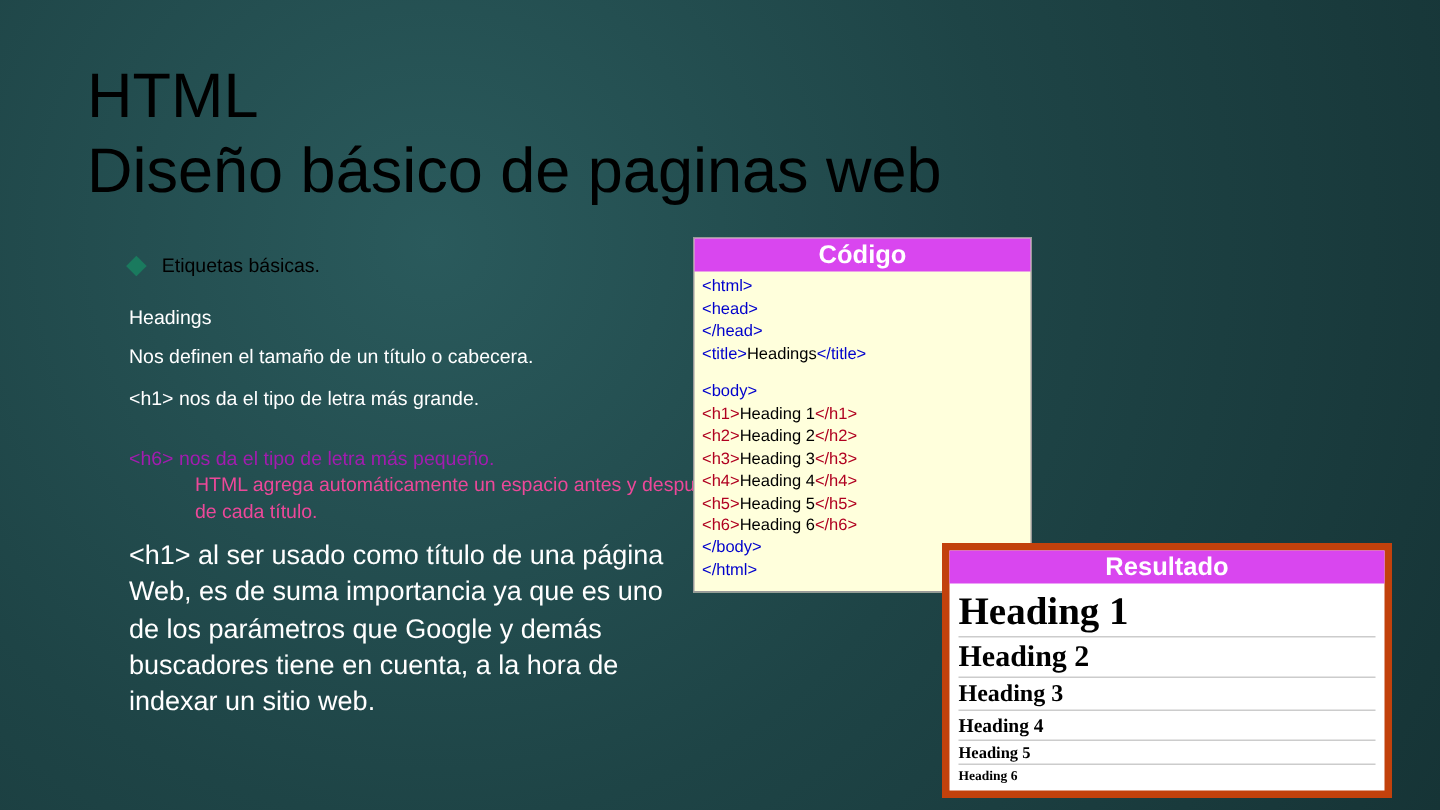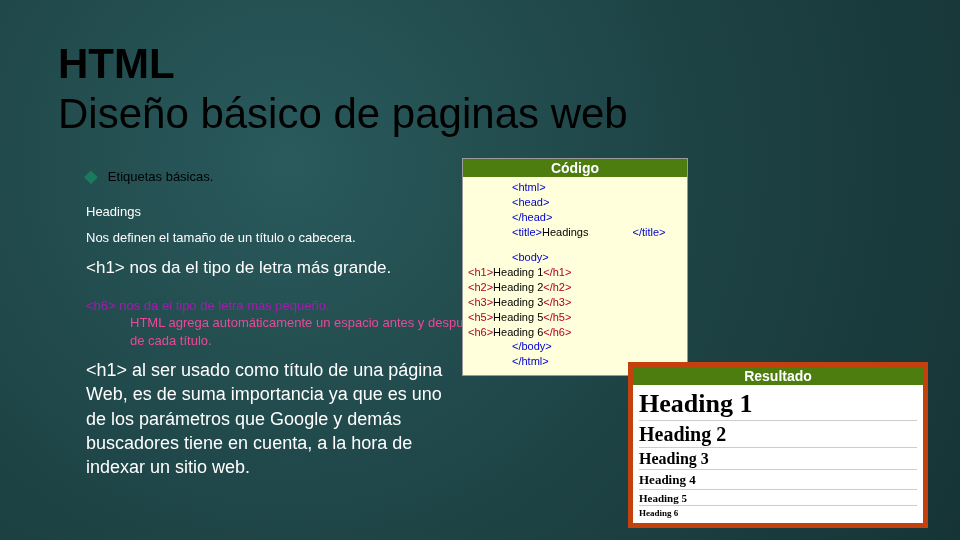--- a/index.html
+++ b/index.html
@@ -4,47 +4,47 @@
 <style>
   * { margin:0; padding:0; box-sizing:border-box; }
   html,body { width:960px; height:540px; }
   body {
     background: radial-gradient(circle at 30% 30%, #2a5a5c 0%, #1e4446 50%, #163436 100%);
     font-family: Arial, Helvetica, sans-serif;
     color:#fff;
     position:relative;
     overflow:hidden;
   }
-  .title1 { position:absolute; left:58px; top:40px; font-size:42px; color:#000; font-weight:700; }
+  .title1 { position:absolute; left:58px; top:40px; font-size:42px; color:#000; font-weight:400; }
   .title2 { position:absolute; left:58px; top:90px; font-size:42px; color:#000; font-weight:400; }
 
   .bullet-row { position:absolute; left:84px; top:165px; display:flex; align-items:center; gap:10px; }
   .bullet-icon { color:#1a7a5e; font-size:18px; }
   .bullet-text { color:#000; font-size:13px; }
 
   .headings-lbl { position:absolute; left:86px; top:204px; font-size:13px; color:#fff; }
   .p1 { position:absolute; left:86px; top:230px; font-size:13px; color:#fff; }
-  .p2 { position:absolute; left:86px; top:258px; font-size:17px; color:#fff; }
+  .p2 { position:absolute; left:86px; top:258px; font-size:13px; color:#fff; }
   .p3 { position:absolute; left:86px; top:298px; font-size:13px; color:#a21caf; }
   .p4 { position:absolute; left:86px; top:314px; font-size:13px; color:#ec4899; width:360px; line-height:1.35;margin-left:44px; }
   .p5 { position:absolute; left:86px; top:358px; font-size:18px; color:#fff; width:360px; line-height:1.35; }
 
   
   .code-panel {
     position:absolute; left:462px; top:158px; width:226px;
     border:1px solid #999; background:#ffffdc;
     font-family: Verdana, Arial, sans-serif; font-size:11px;
   }
   .panel-header {
-    background:#4d7c0f; color:#fff; text-align:center;
-    font-weight:bold; padding:1px 0; font-size:14px;
+    background:#d946ef; color:#fff; text-align:center;
+    font-weight:bold; padding:1px 0; font-size:17px;
   }
   .code-body { padding:3px 5px 6px 5px; color:#000; line-height:1.35; }
   .code-body .blank { height:11px; }
-  .tag-b { color:#0000cc;margin-left:44px; }
+  .tag-b { color:#0000cc; }
   .tag-r { color:#b00020; }
 
   
   .result-panel {
     position:absolute; left:628px; top:362px; width:300px;
     background:#fff; border:5px solid #c2410c;
     font-family: "Times New Roman", Times, serif; color:#000;
   }
   .result-panel .panel-header { font-family: Verdana, Arial, sans-serif; }
   .result-body { padding:2px 6px 4px 6px; }
@@ -86,20 +86,21 @@
     <div><span class="tag-b">&lt;head&gt;</span></div>
     <div><span class="tag-b">&lt;/head&gt;</span></div>
     <div>
       <span class="tag-b">&lt;title&gt;</span><span>Headings</span><span class="tag-b">&lt;/title&gt;</span>
     </div>
     <div class="blank"></div>
     <div><span class="tag-b">&lt;body&gt;</span></div>
     <div><span class="tag-r">&lt;h1&gt;</span><span>Heading 1</span><span class="tag-r">&lt;/h1&gt;</span></div>
     <div><span class="tag-r">&lt;h2&gt;</span><span>Heading 2</span><span class="tag-r">&lt;/h2&gt;</span></div>
     <div><span class="tag-r">&lt;h3&gt;</span><span>Heading 3</span><span class="tag-r">&lt;/h3&gt;</span></div>
+    <div><span class="tag-r">&lt;h4&gt;</span><span>Heading 4</span><span class="tag-r">&lt;/h4&gt;</span></div>
     <div><span class="tag-r">&lt;h5&gt;</span><span>Heading 5</span><span class="tag-r">&lt;/h5&gt;</span></div>
     <div><span class="tag-r">&lt;h6&gt;</span><span>Heading 6</span><span class="tag-r">&lt;/h6&gt;</span></div>
     <div><span class="tag-b">&lt;/body&gt;</span></div>
     <div><span class="tag-b">&lt;/html&gt;</span></div>
   </div>
 </div>
 
 <div class="result-panel">
   <div class="panel-header">Resultado</div>
   <div class="result-body">

